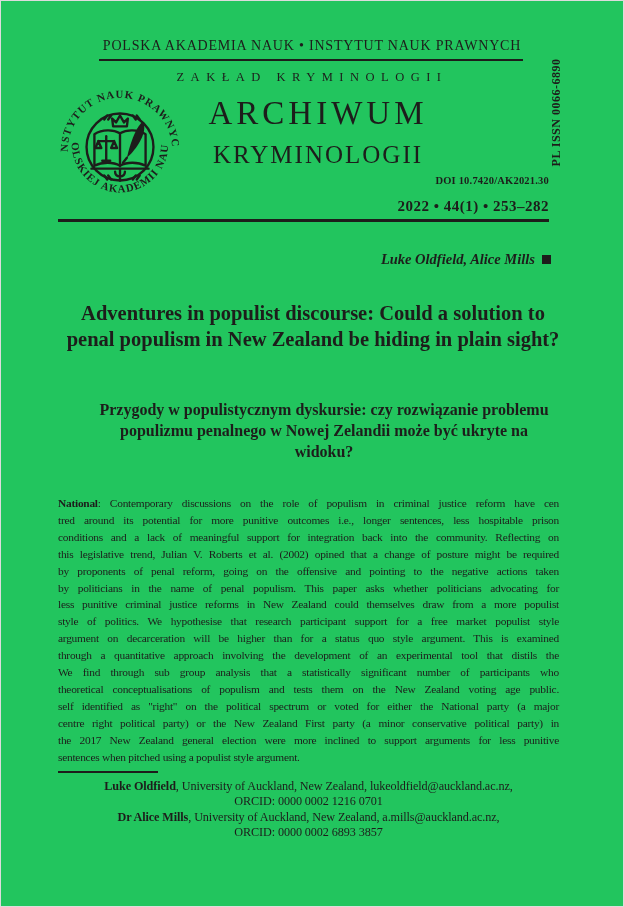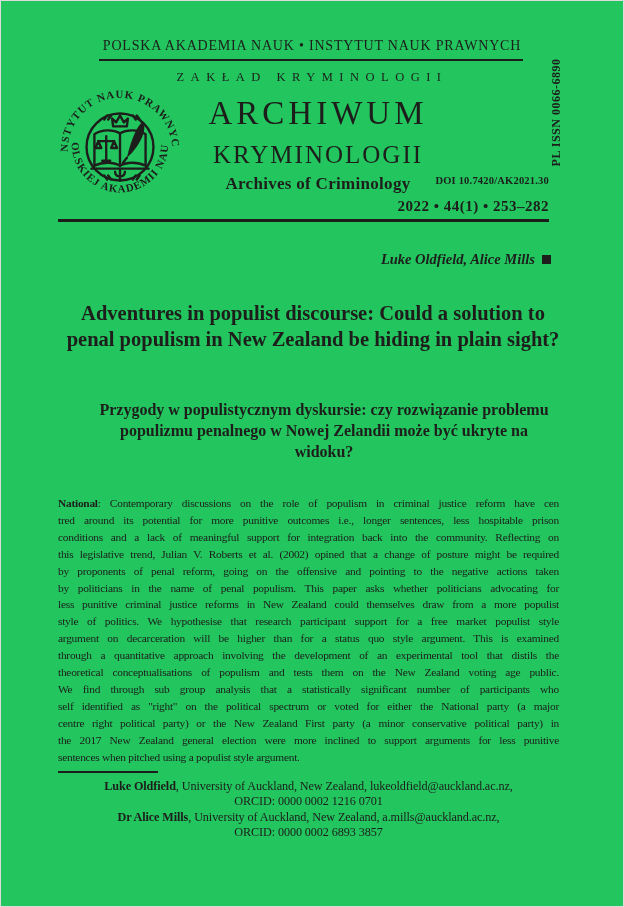--- a/index.html
+++ b/index.html
@@ -131,21 +131,20 @@
         <line class="ink" stroke-width="1.6" x1="72" y1="74" x2="68" y2="79"></line>
       </g>
 
       <path class="ink" stroke-width="1.8" d="M65,85 L65,97 M60,88 Q60,93 65,93 M70,88 Q70,93 65,93"></path>
     </svg>
   </div>
 
   <div class="masthead">
     <div class="jt1">ARCHIWUM</div>
     <div class="jt2">KRYMINOLOGII</div>
-    <div class="jt3">Archives of Criminology</div>
   </div>
 
   <div class="doi">DOI 10.7420/AK2021.30</div>
   <div class="issue">2022 • 44(1) • 253–282</div>
   <div class="rule-2"></div>
 
   <div class="byline">
     <span>Luke Oldfield, Alice Mills</span><span class="sq"></span>
   </div>
 
@@ -157,22 +156,22 @@
     <div>
         <div class="jline">tred around its potential for more punitive outcomes i.e., longer sentences, less hospitable prison</div>
         <div class="jline">conditions and a lack of meaningful support for integration back into the community. Reflecting on</div>
         <div class="jline">this legislative trend, Julian V. Roberts et al. (2002) opined that a change of posture might be required</div>
         <div class="jline">by proponents of penal reform, going on the offensive and pointing to the negative actions taken</div>
         <div class="jline">by politicians in the name of penal populism. This paper asks whether politicians advocating for</div>
         <div class="jline">less punitive criminal justice reforms in New Zealand could themselves draw from a more populist</div>
         <div class="jline">style of politics. We hypothesise that research participant support for a free market populist style</div>
         <div class="jline">argument on decarceration will be higher than for a status quo style argument. This is examined</div>
         <div class="jline">through a quantitative approach involving the development of an experimental tool that distils the</div>
+        <div class="jline">We find through sub group analysis that a statistically significant number of participants who</div>
         <div class="jline">theoretical conceptualisations of populism and tests them on the New Zealand voting age public.</div>
-        <div class="jline">We find through sub group analysis that a statistically significant number of participants who</div>
         <div class="jline">self identified as "right" on the political spectrum or voted for either the National party (a major</div>
         <div class="jline">centre right political party) or the New Zealand First party (a minor conservative political party) in</div>
         <div class="jline">the 2017 New Zealand general election were more inclined to support arguments for less punitive</div>
         <div class="jline lastline">sentences when pitched using a populist style argument.</div>
       </div>
   </div>
 
   <div class="rule-3"></div>
 
   <div class="footnote">

